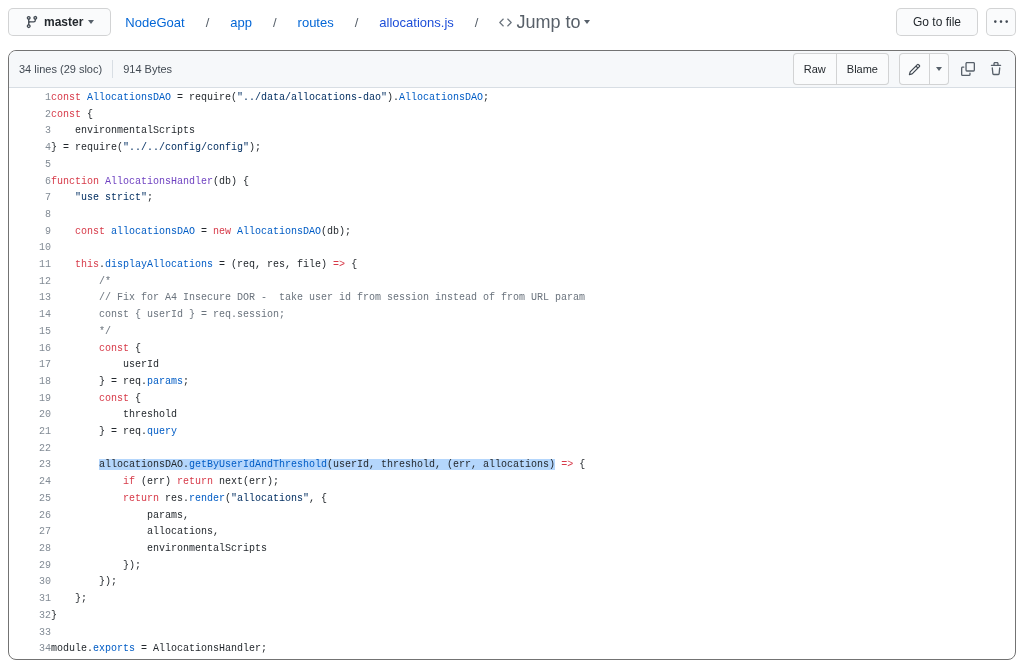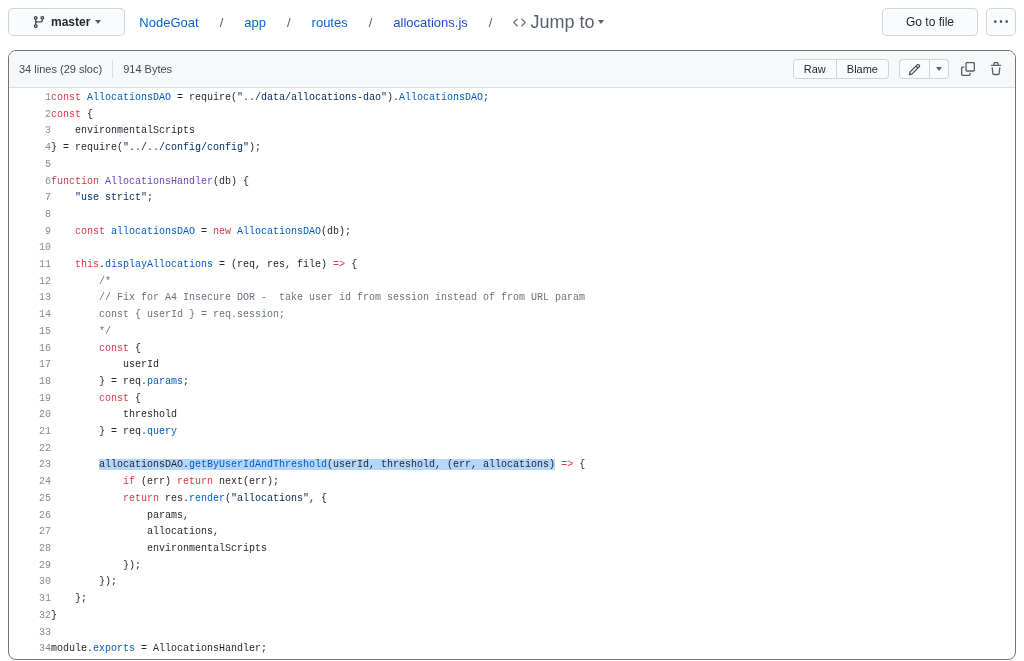--- a/index.html
+++ b/index.html
@@ -4,42 +4,42 @@
 <style>
   *{box-sizing:border-box;margin:0;padding:0}
   html,body{width:1024px;height:661px;overflow:hidden;background:#fff;
     font-family:"Liberation Sans","DejaVu Sans",sans-serif;color:#24292e}
   .page{padding:8px}
 
   
   .topbar{display:flex;align-items:center;height:28px;margin-bottom:14px}
   .btn{display:inline-flex;align-items:center;gap:5px;background:#fafbfc;
     border:1px solid rgba(27,31,35,.18);border-radius:5px;color:#24292e;
-    font-size:12px;padding:0 23px;height:28px;cursor:pointer;font-family:inherit;white-space:nowrap}
+    font-size:12px;padding:0 16px;height:28px;cursor:pointer;font-family:inherit;white-space:nowrap}
   .branch-btn .blabel{font-weight:700;font-size:12px}
   .caret{width:0;height:0;border-left:3.5px solid transparent;border-right:3.5px solid transparent;
     border-top:4.5px solid #57606a;display:inline-block}
   .breadcrumb{display:flex;align-items:center;gap:21px;margin-left:14px;font-size:13px}
   .breadcrumb a{color:#0366d6;text-decoration:none;cursor:pointer}
   .breadcrumb .sep{color:#57606a}
   .breadcrumb .current{font-weight:400;color:#1d4ed8}
   .jumpto{display:inline-flex;align-items:center;gap:4px;color:#586069;cursor:pointer;font-size:18px}
   .topbar-right{margin-left:auto;display:flex;gap:8px;align-items:center}
   .icon-btn{padding:0 7px}
   svg.oct{fill:#424a53;display:block}
   svg.oct.gray{fill:#6a737d}
 
   
   .file-box{border:1px solid #737373;border-radius:8px;height:610px;overflow:hidden;background:#fff}
   .file-header{display:flex;align-items:center;background:#f6f8fa;border-bottom:1px solid #d8dee4;
     height:37px;padding:0 10px;font-size:11px;color:#424a53;border-radius:6px 6px 0 0}
   .vdiv{width:1px;height:18px;background:#d8dee4;margin:0 10px}
   .header-right{margin-left:auto;display:flex;align-items:center;gap:10px}
   .btn-group{display:inline-flex}
-  .btn.sm{height:20px;font-size:11px;padding:0 10px;border-radius:0}
+  .btn.sm{height:32px;font-size:11px;padding:0 10px;border-radius:0}
   .btn.sm.icon{padding:0 8px}
   .btn.sm.drop{padding:0 6px}
   .btn-group .btn:first-child{border-radius:4px 0 0 4px}
   .btn-group .btn:last-child{border-radius:0 4px 4px 0}
   .btn-group .btn + .btn{margin-left:-1px}
   .icon-plain{background:none;border:none;padding:2px;cursor:pointer;display:inline-flex}
   .icon-plain svg{fill:#57606a}
 
   
   .code-wrap{padding-top:2px}

